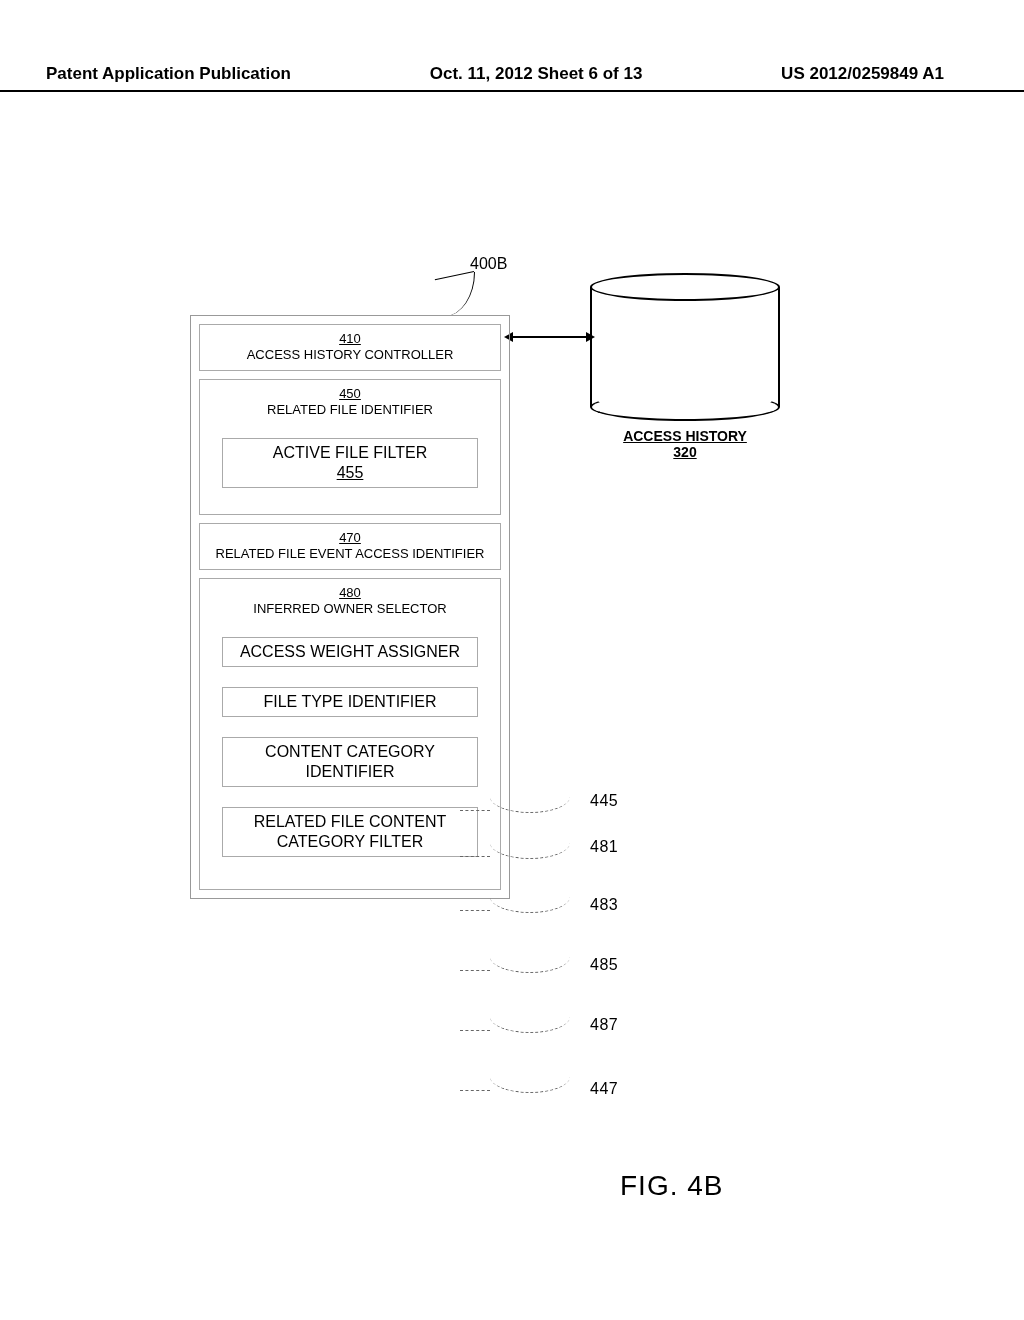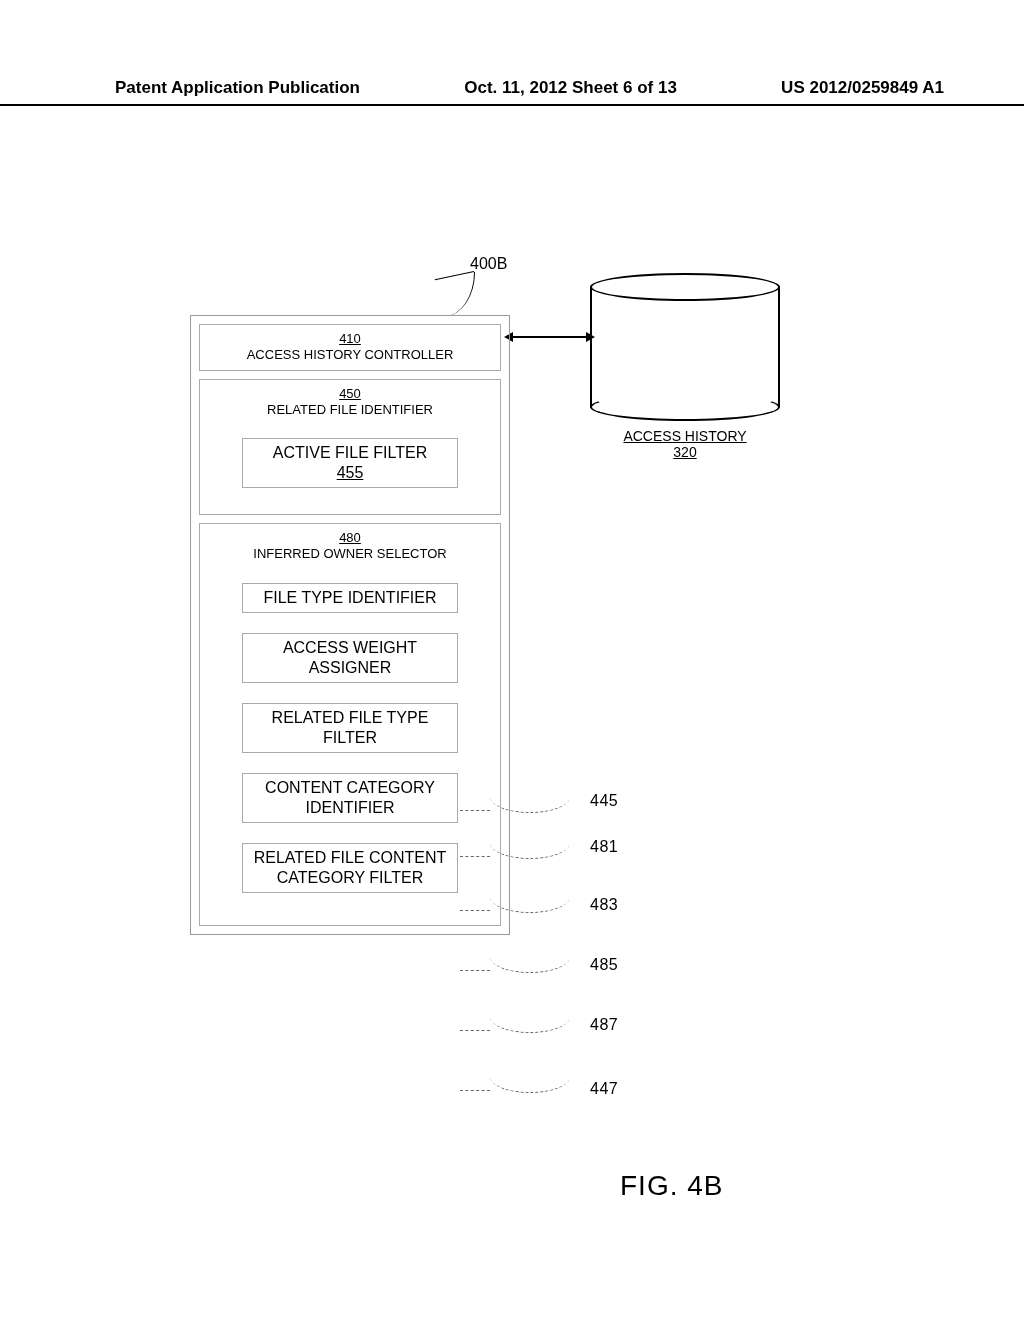--- a/index.html
+++ b/index.html
@@ -6,25 +6,25 @@
     margin: 0;
     padding: 0;
     font-family: Arial, Helvetica, sans-serif;
     background: #fff;
     width: 1024px;
     height: 1320px;
     position: relative;
   }
   .page-header {
     position: absolute;
-    top: 78px;
+    top: 64px;
     left: 0;
     right: 0;
     border-bottom: 2px solid #000;
-    padding: 0 80px 6px 115px;
+    padding: 0 80px 6px 46px;
     display: flex;
     justify-content: space-between;
     font-size: 17px;
     font-weight: bold;
   }
   .diagram-area {
     position: absolute;
     top: 270px;
     left: 0;
     width: 1024px;
@@ -33,21 +33,21 @@
     position: absolute;
     left: 190px;
     top: 45px;
     width: 320px;
     border: 1px solid #999;
     box-sizing: border-box;
   }
   .module-box {
     border: 1px solid #aaa;
     margin: 8px 8px;
-    padding: 6px 20px;
+    padding: 6px 0;
     text-align: center;
     font-size: 13px;
     line-height: 1.25;
     box-sizing: border-box;
   }
   .sub-box {
     border: 1px solid #aaa;
     margin: 20px 22px;
     padding: 4px 4px;
     font-size: 16px;
@@ -135,20 +135,21 @@
     border-radius: 50%;
     box-sizing: border-box;
   }
   .db-label {
     position: absolute;
     left: 0;
     top: 155px;
     width: 190px;
     text-align: center;
     font-size: 14px;
+    font-weight: bold;
   }
   .db-label .line1 { text-decoration: underline; }
   .db-label .line2 { text-decoration: underline; display: block; }
   .connector {
     position: absolute;
     left: 510px;
     top: 66px;
     width: 80px;
     height: 2px;
     background: #000;
@@ -214,33 +215,34 @@
     <div class="module-box">
       <span class="ref-num">450</span><br>
       <span>RELATED FILE IDENTIFIER</span>
       <div class="sub-box">
         <span>ACTIVE FILE FILTER</span><br>
         <span class="ref-num">455</span>
       </div>
     </div>
 
 
+    <div class="module-box">
+      <span class="ref-num">470</span><br>
+      <span>RELATED FILE EVENT ACCESS IDENTIFIER</span>
+    </div>
 
     <div class="module-box" style="padding-bottom:12px">
       <span class="ref-num">480</span><br>
       <span>INFERRED OWNER SELECTOR</span>
 
       <div class="sub-box">
+        <span>ACCESS WEIGHT ASSIGNER</span>
+      </div>
+      <div class="sub-box">
         <span>FILE TYPE IDENTIFIER</span>
-      </div>
-      <div class="sub-box">
-        <span>ACCESS WEIGHT ASSIGNER</span>
-      </div>
-      <div class="sub-box">
-        <span>RELATED  FILE TYPE FILTER</span>
       </div>
       <div class="sub-box">
         <span>CONTENT CATEGORY IDENTIFIER</span>
       </div>
       <div class="sub-box">
         <span>RELATED FILE CONTENT CATEGORY FILTER</span>
       </div>
     </div>
 
   </div>

